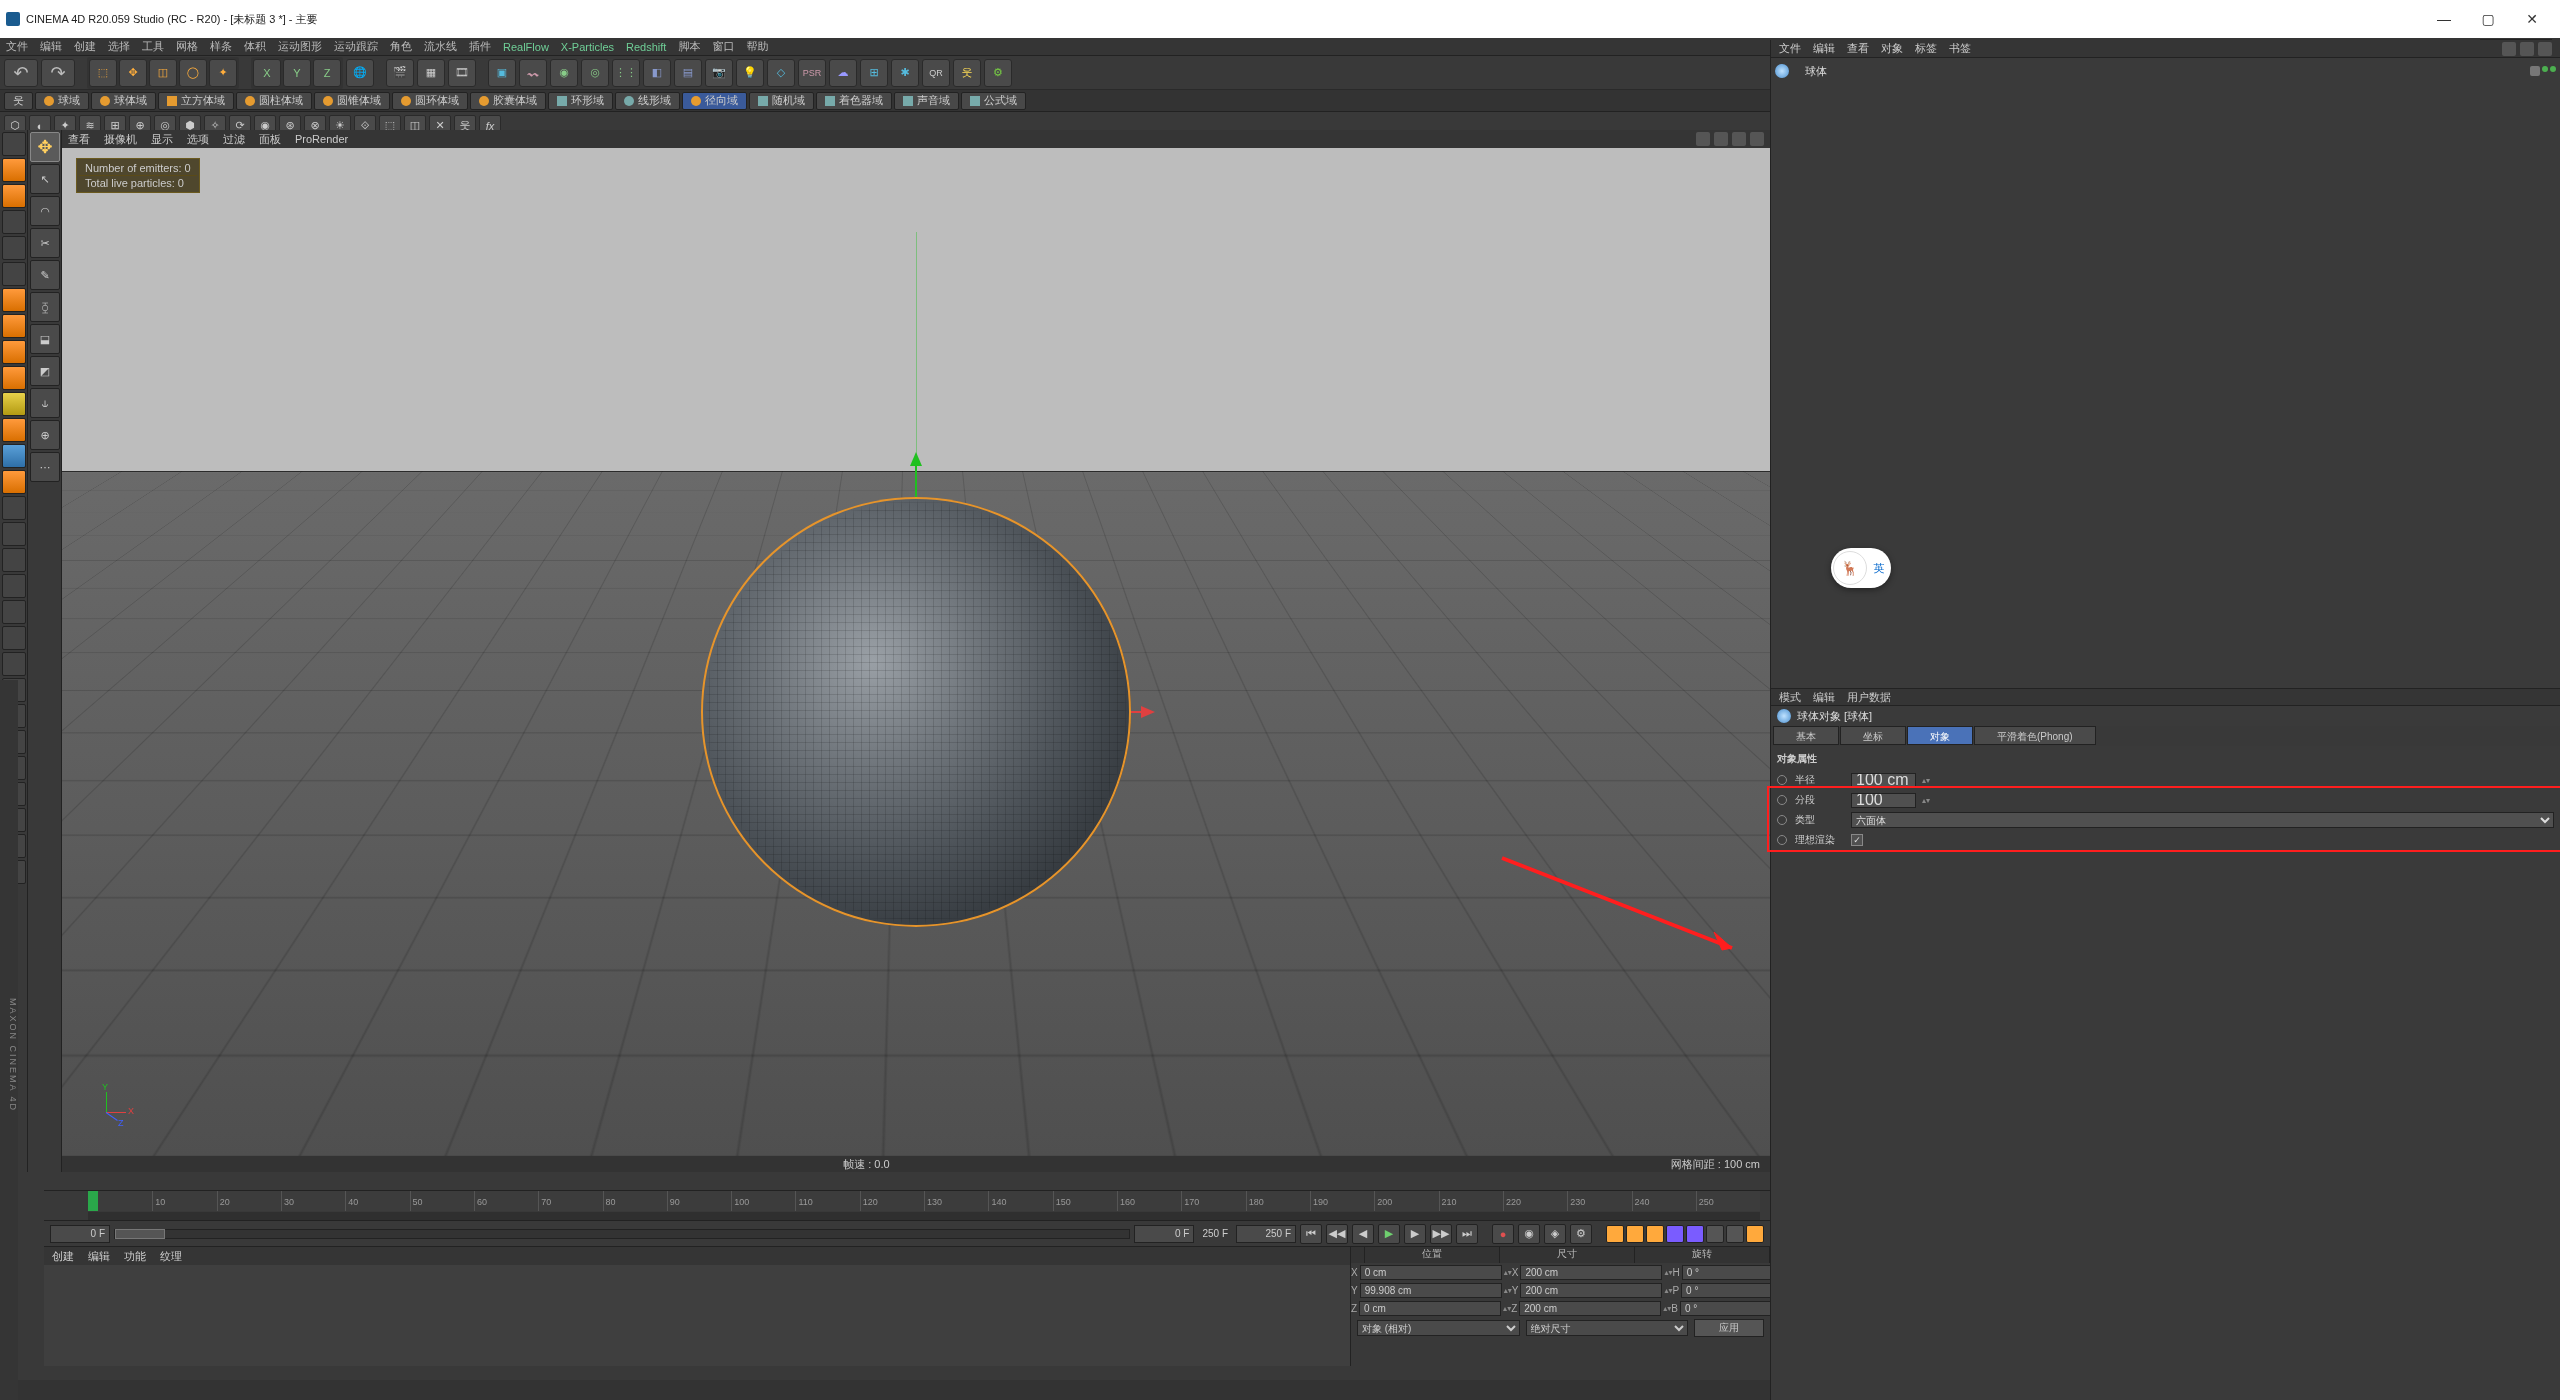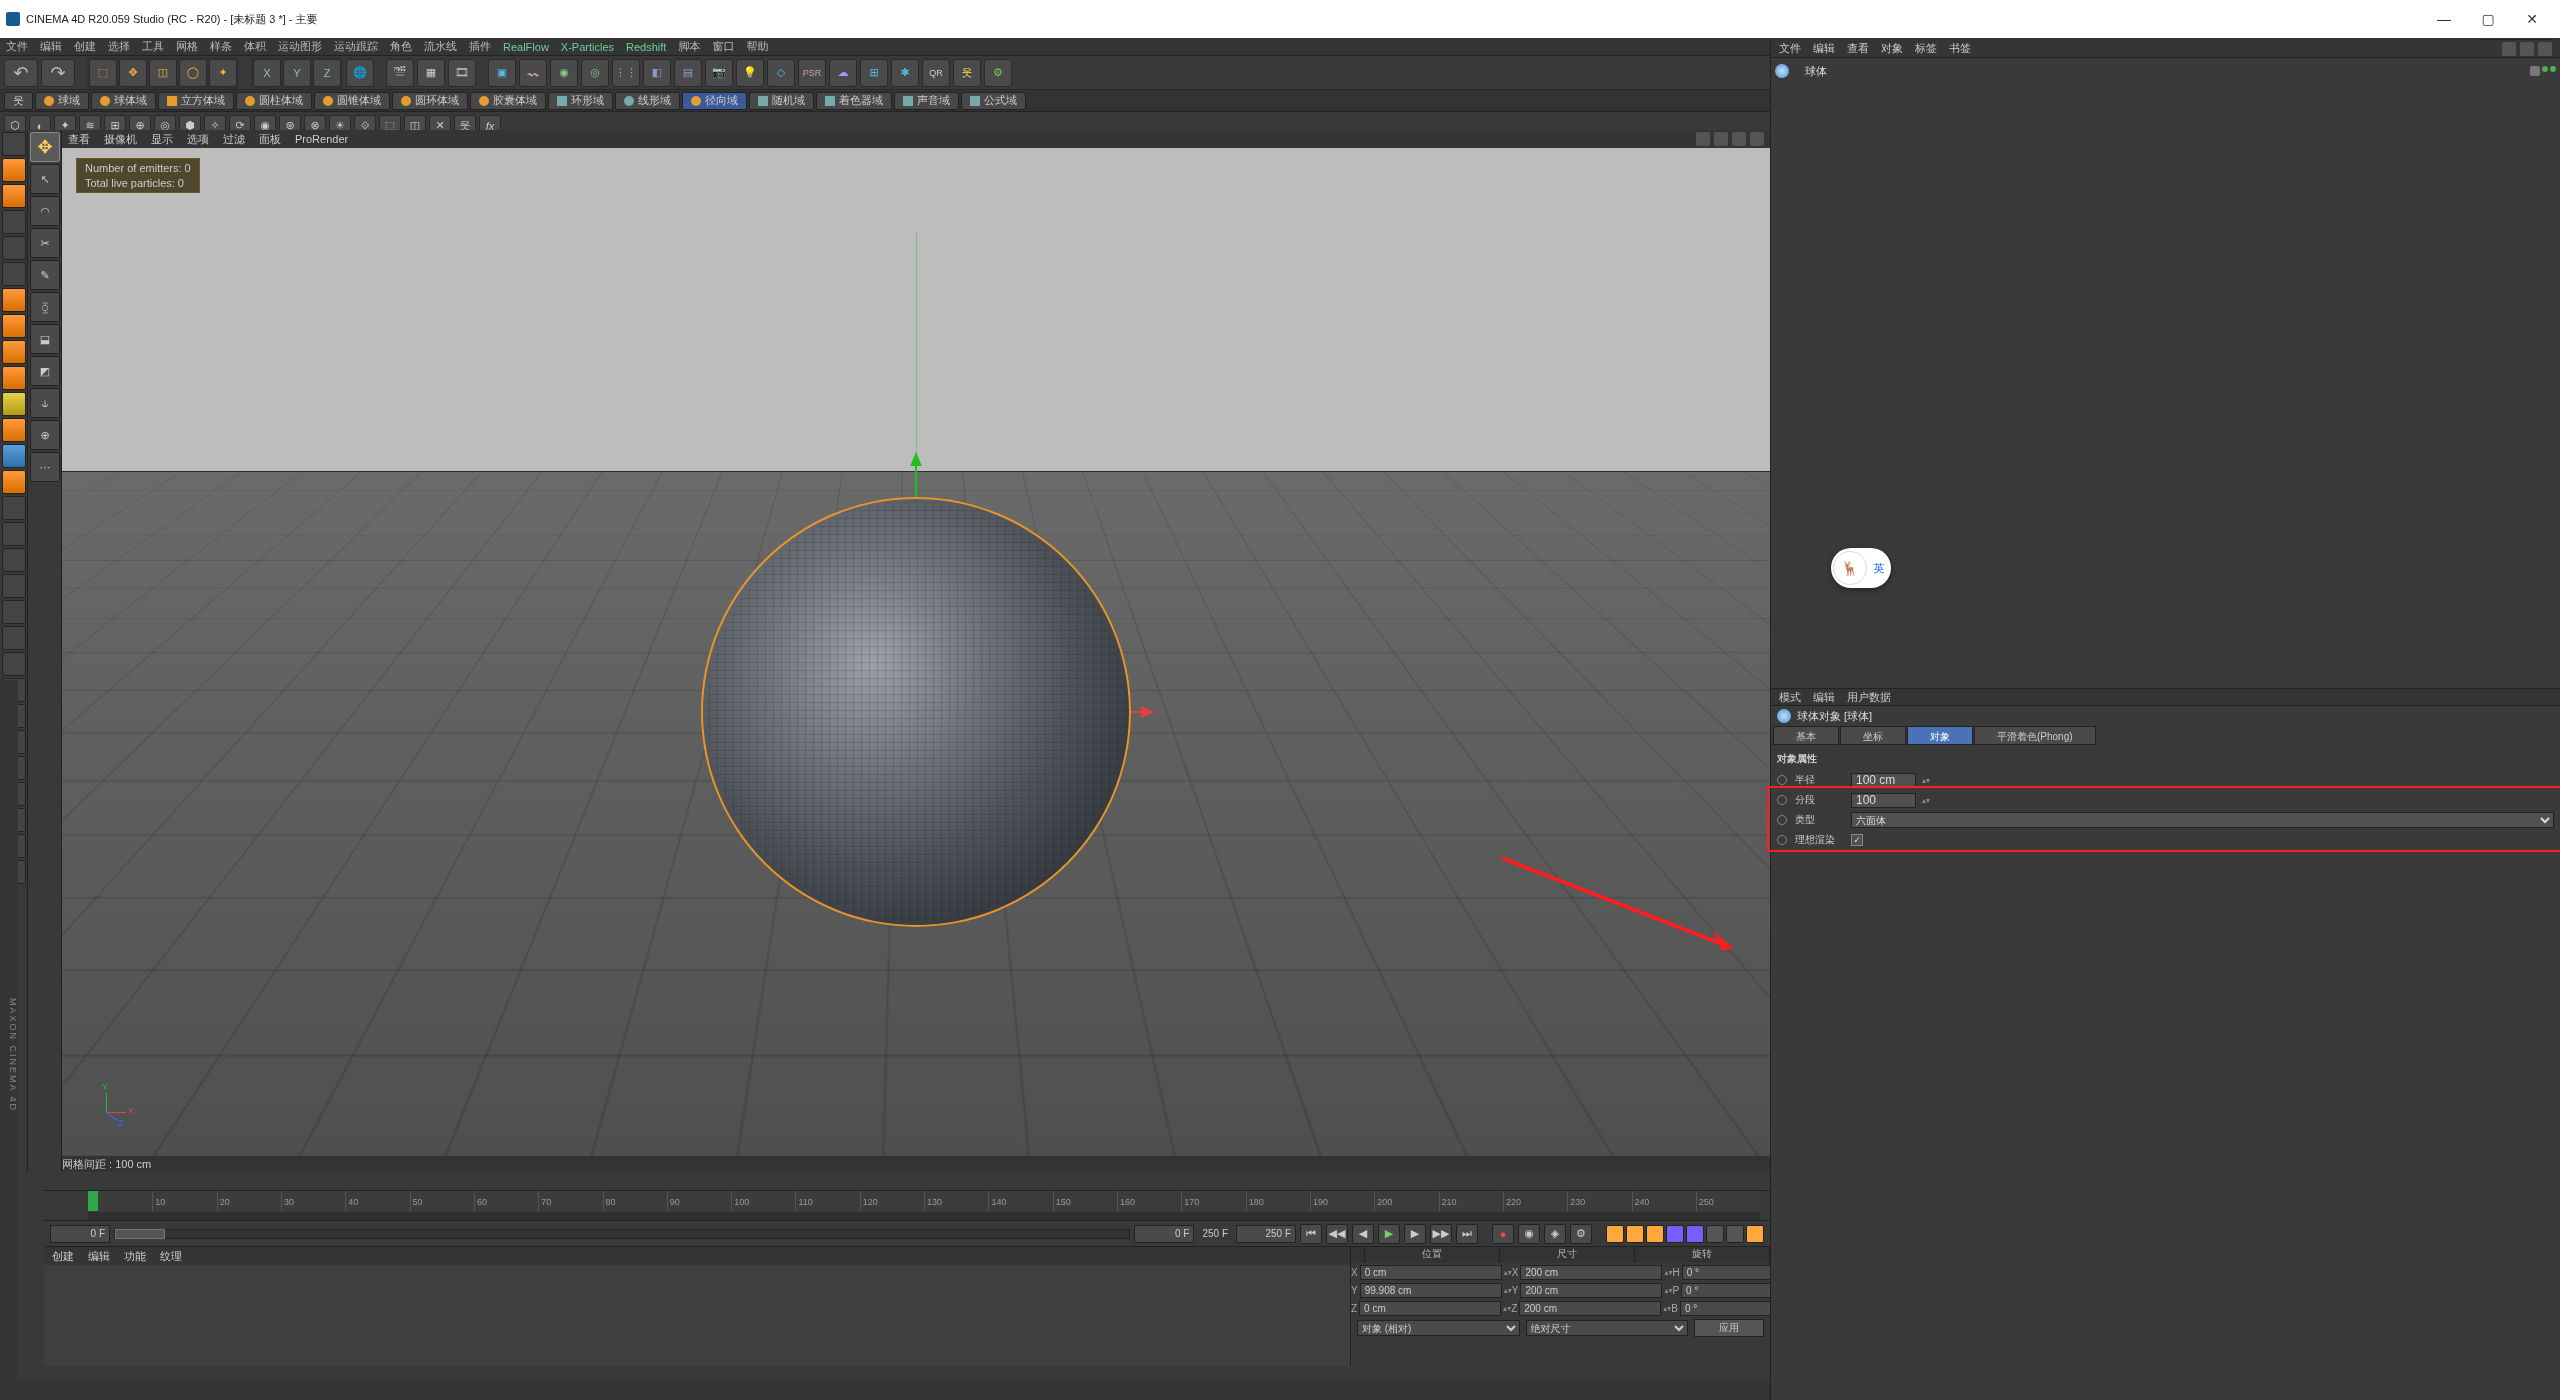--- a/index.html
+++ b/index.html
@@ -159,21 +159,21 @@
 
 .rightcol .tabs { height:20px; display:flex; gap:1px; padding:0 2px;}
 .rightcol .tabs .tab { padding:0 22px; height:19px; line-height:19px; background:#4a4a4a; font-size:10px; color:#ccc; border:1px solid #222;}
 .rightcol .tabs .tab.active { background:#4a72b8; color:#fff;}
 
 .rightcol .propbody { flex:1; background:#3a3a3a; padding:4px 6px; position:relative;}
 .rightcol .propbody .sect { font-size:10px; color:#ccc; font-weight:bold; margin:2px 0 4px;}
 .rightcol .propbody .prow { display:flex; align-items:center; height:20px; gap:6px;}
 .rightcol .propbody .prow .plbl { width:50px; font-size:10px; color:#ccc;}
 .rightcol .propbody .prow .bullet { width:10px; height:10px; border:1px solid #888; border-radius:50%; margin-right:2px;}
-.rightcol .propbody .prow input.pval { width:65px; height:15px; background:#505050; border:1px solid #222; color:#ddd; font-size:12px; padding:0 4px;}
+.rightcol .propbody .prow input.pval { width:65px; height:15px; background:#505050; border:1px solid #222; color:#ddd; font-size:16px; padding:0 4px;}
 .rightcol .propbody .prow .spin { width:10px; color:#888; font-size:8px;}
 .rightcol .propbody .prow select { flex:1; height:16px; background:#505050; border:1px solid #222; color:#ddd; font-size:10px;}
 .rightcol .propbody .prow .check { width:12px; height:12px; border:1px solid #888; background:#505050; display:flex; align-items:center; justify-content:center; font-size:9px; color:#ddd;}
 
 .floating-badge { position:absolute; width:60px; height:40px; background:#fff; border-radius:20px; display:flex; align-items:center; box-shadow:0 2px 6px rgba(0,0,0,0.4);}
 .floating-badge .circ { width:34px; height:34px; border-radius:50%; background:#fff; border:1px solid #ddd; margin-left:2px; display:flex; align-items:center; justify-content:center; font-size:14px; color:#333;}
 .floating-badge .txt { flex:1; text-align:center; font-size:11px; color:#0066cc;}
 
 .vbar { position:absolute; left:0; top:680px; bottom:0; width:18px; background:#353535; writing-mode:vertical-rl; text-align:center; font-size:9px; color:#888; letter-spacing:2px; padding-top:30px;}
 
@@ -499,20 +499,21 @@
       <div class="mini-axis">
         <div class="mx"></div>
           <div class="my"></div>
           <div class="mz"></div>
         <span class="lbl lx">X</span>
           <span class="lbl ly">Y</span>
           <span class="lbl lz">Z</span>
       </div>
     </div>
     <div class="statusbar">
+      <span class="center">帧速 : 0.0</span>
       <span class="rightt">网格间距 : 100 cm</span>
     </div>
   </div>
 </div>
 
 <div class="timeline" style="position:absolute; left:44px; right:790px; bottom:180px;">
   <div class="ruler"></div>
   <div class="ticks" id="ticks">
       <span>0</span>
       <span>10</span>

